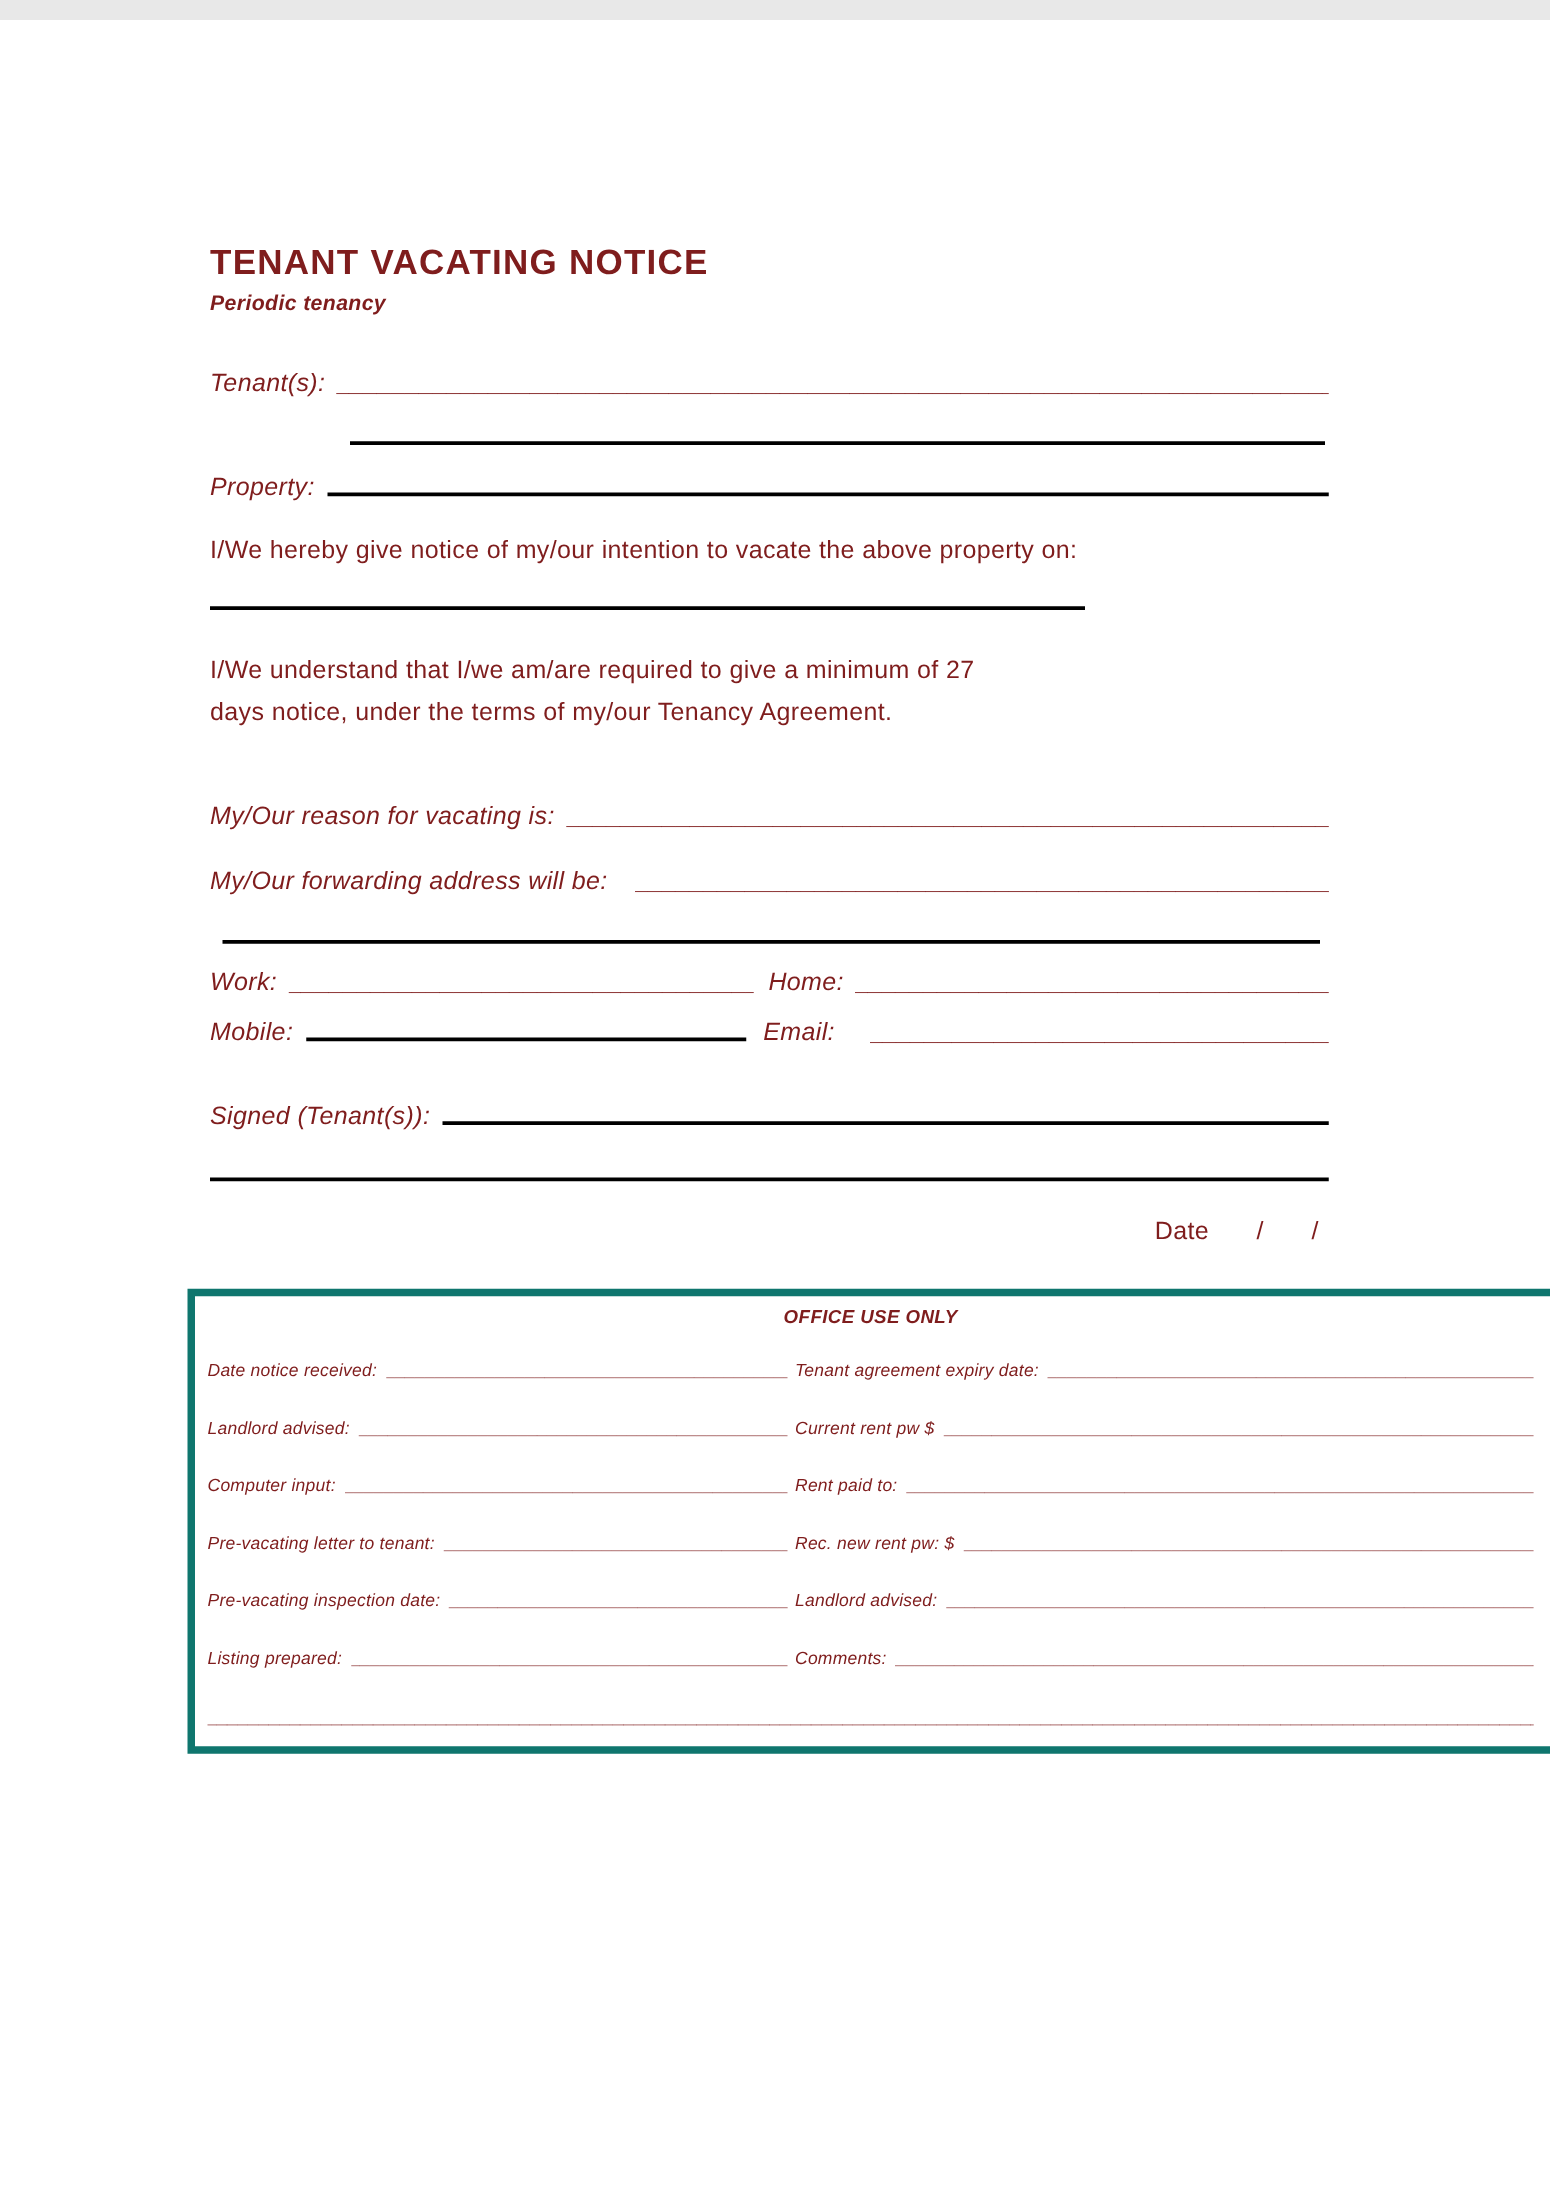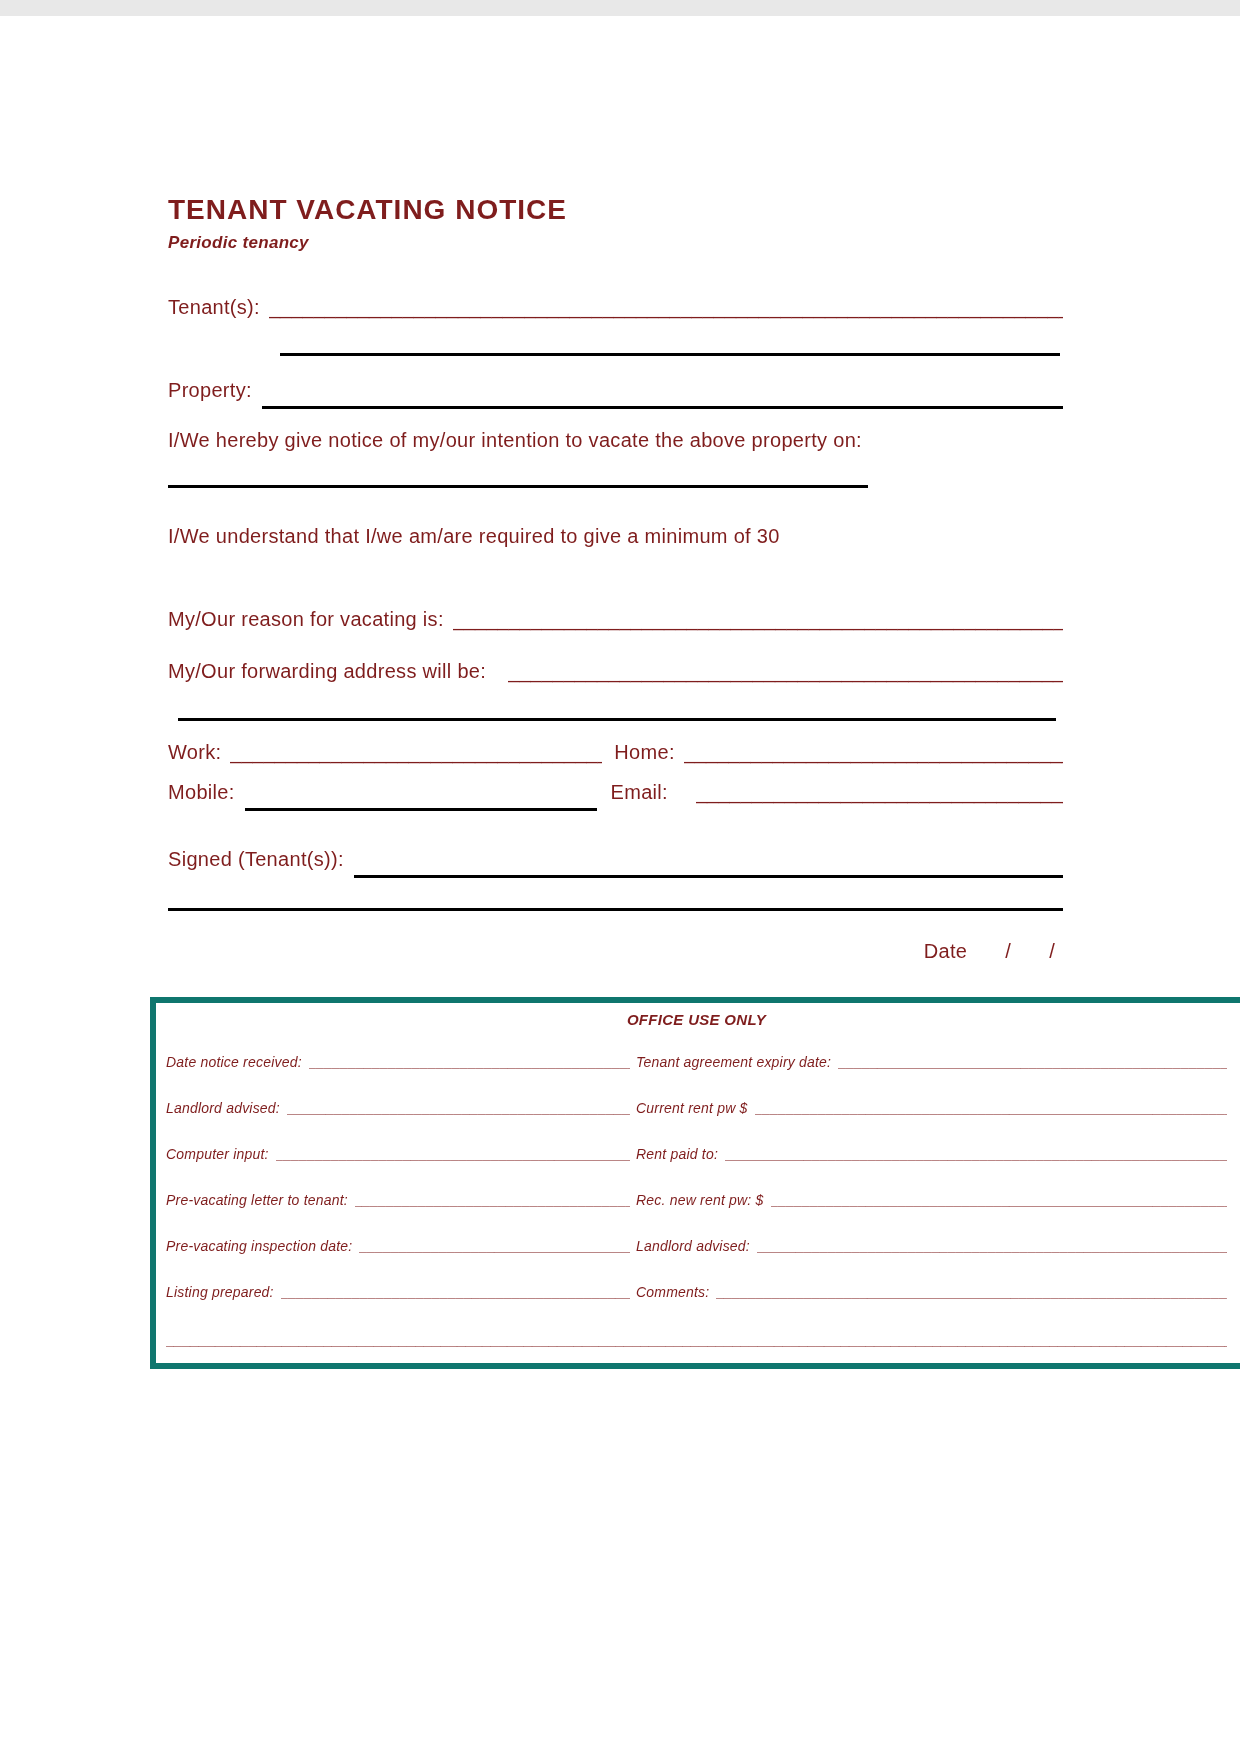--- a/index.html
+++ b/index.html
@@ -18,23 +18,24 @@
   }
   .title {
     font-size:28px; font-weight:bold; letter-spacing:1px;
     line-height:27px; white-space:nowrap;
   }
   .subtitle {
     margin-top:10px; font-size:17px; font-weight:bold;
     letter-spacing:.3px; line-height:20px;font-style:italic;
   }
   .row {
-    display:flex; align-items:flex-end;
+    display:flex; align-items:center;
     font-size:20px; line-height:28px; letter-spacing:.3px;
     white-space:nowrap;
+    font-style:italic;
   }
   .label { flex:none; }
   .blank {
     flex:1 1 auto; min-width:0; overflow:hidden;
     white-space:nowrap; letter-spacing:0;
     margin-left:9px;
   }
   .blank.fixedw { flex:0 0 auto; }
   .line-fill {               
     flex:1 1 auto; height:0; border-bottom:3px solid #000;
@@ -102,21 +103,22 @@
 
     <div class="row" style="margin-top:20px">
       <span class="label">Property:</span>
       <span class="line-fill"></span>
     </div>
 
     <div class="para-line" style="margin-top:19px">I/We hereby give notice of my/our intention to vacate the above property on:</div>
     <div class="solid-line" style="margin-top:28px; width:700px"></div>
 
     <div style="margin-top:31px">
-      <div class="para-line">I/We understand that I/we am/are required to give a minimum of 30</div>
+      <div class="para-line">I/We understand that I/we am/are required to give a minimum of 27</div>
+      <div class="para-line">days notice, under the terms of my/our Tenancy Agreement.</div>
     </div>
 
     <div class="row" style="margin-top:52px">
       <span class="label">My/Our reason for vacating is:</span>
       <span class="blank">__________________________________________________________________________________________________________________________________</span>
     </div>
 
     <div class="row" style="margin-top:24px">
       <span class="label">My/Our forwarding address will be:</span>
       <span class="blank" style="margin-left:22px">__________________________________________________________________________________________________________________________________</span>

